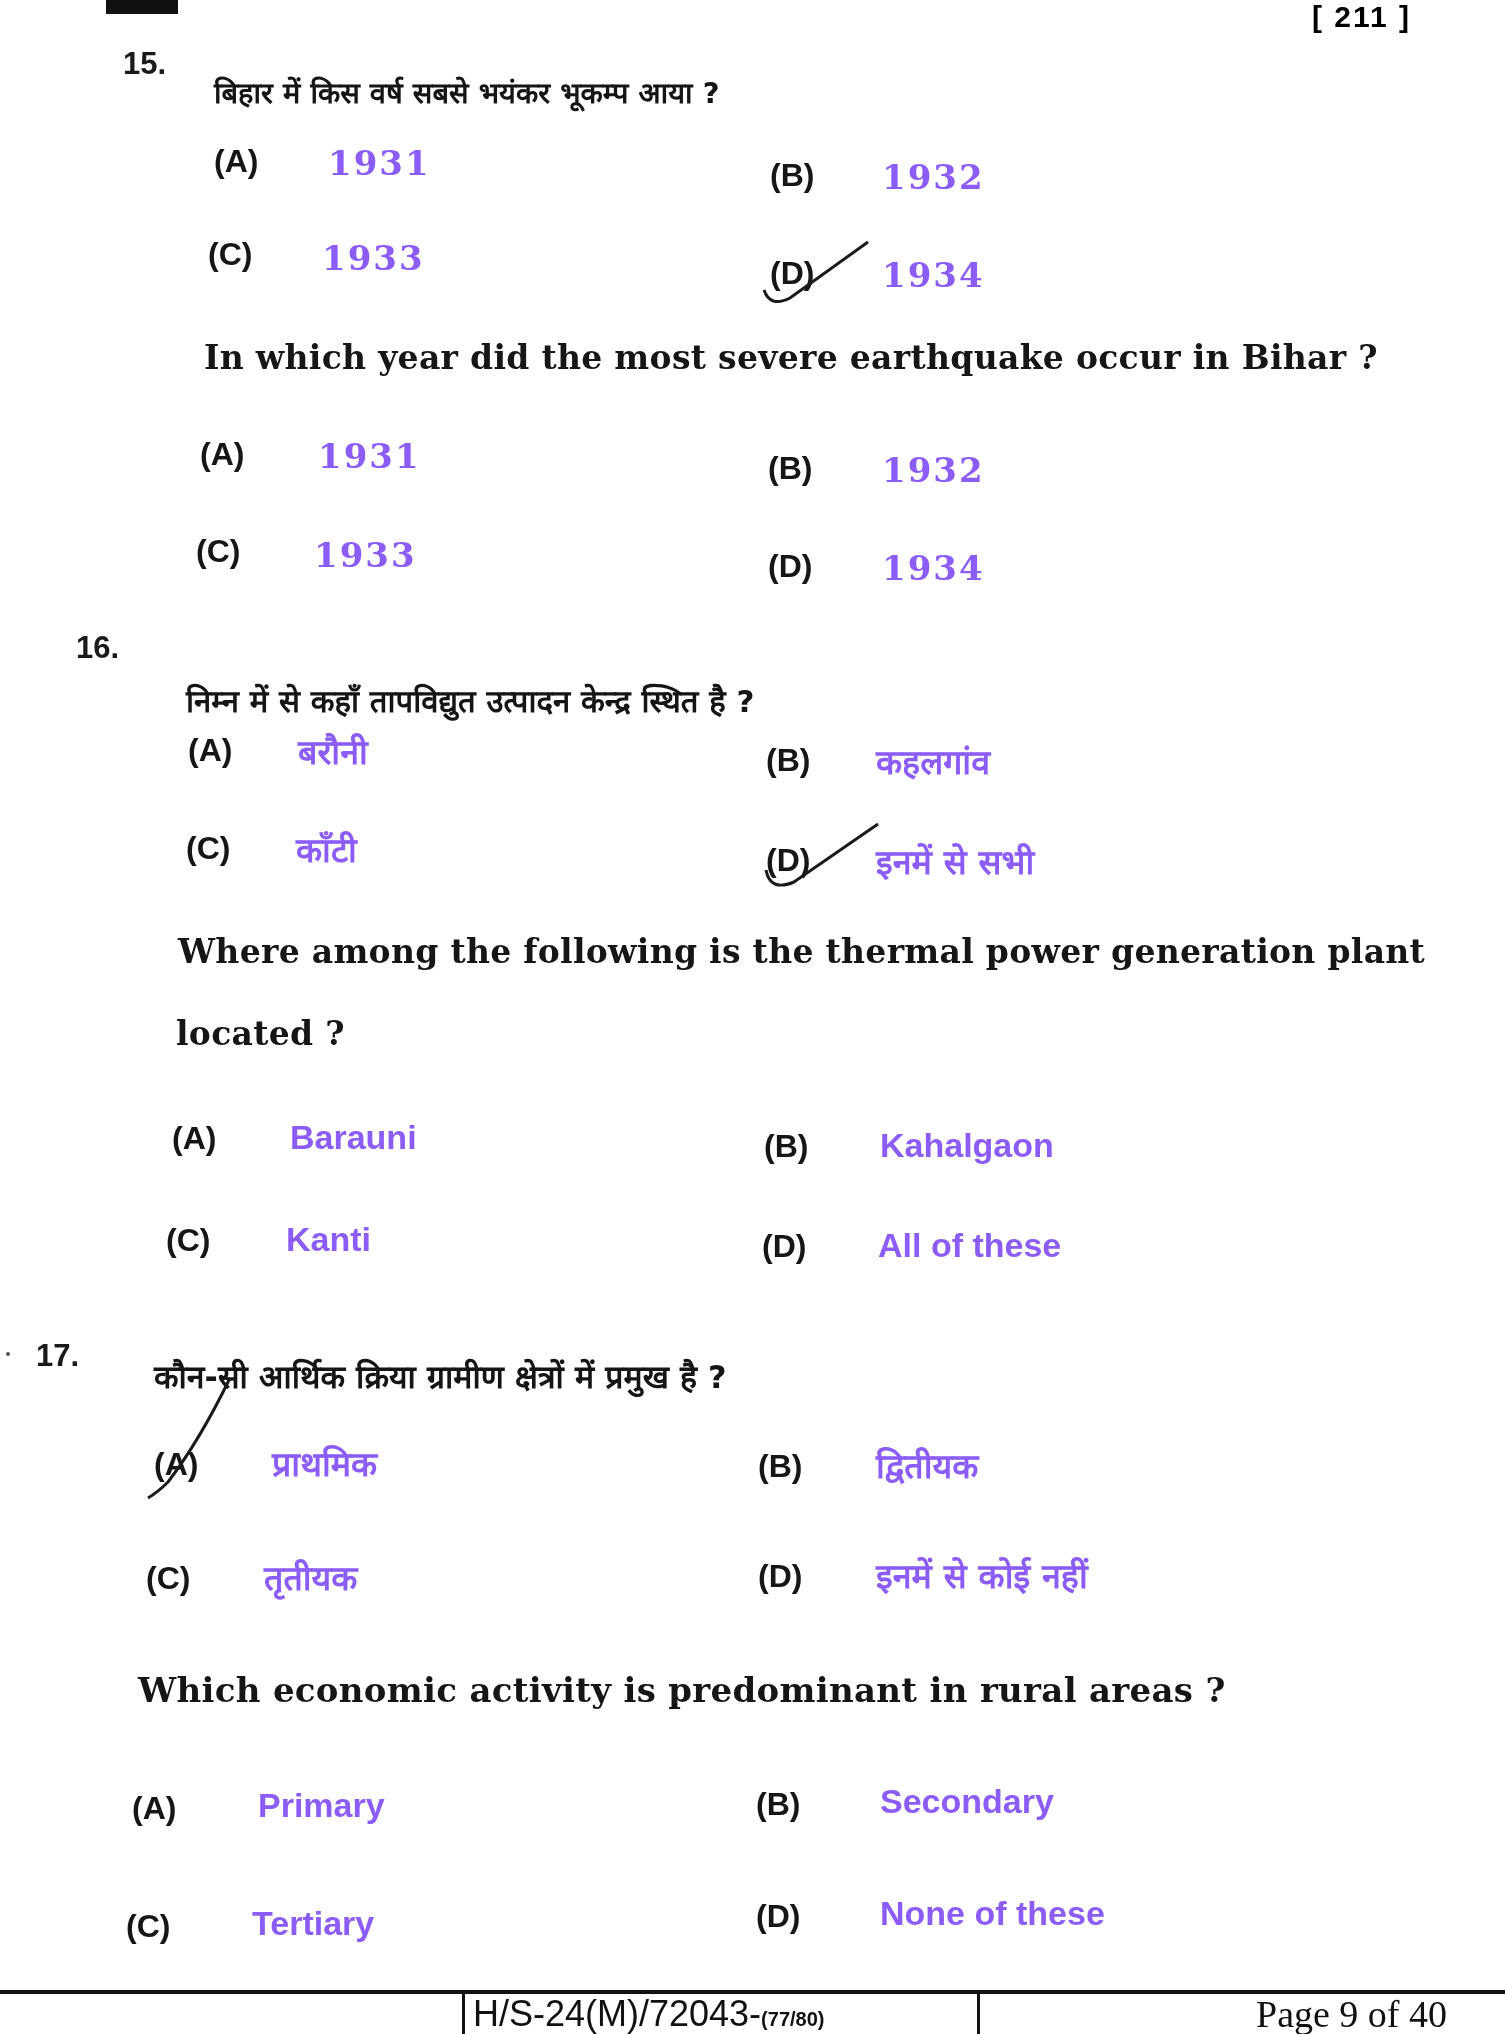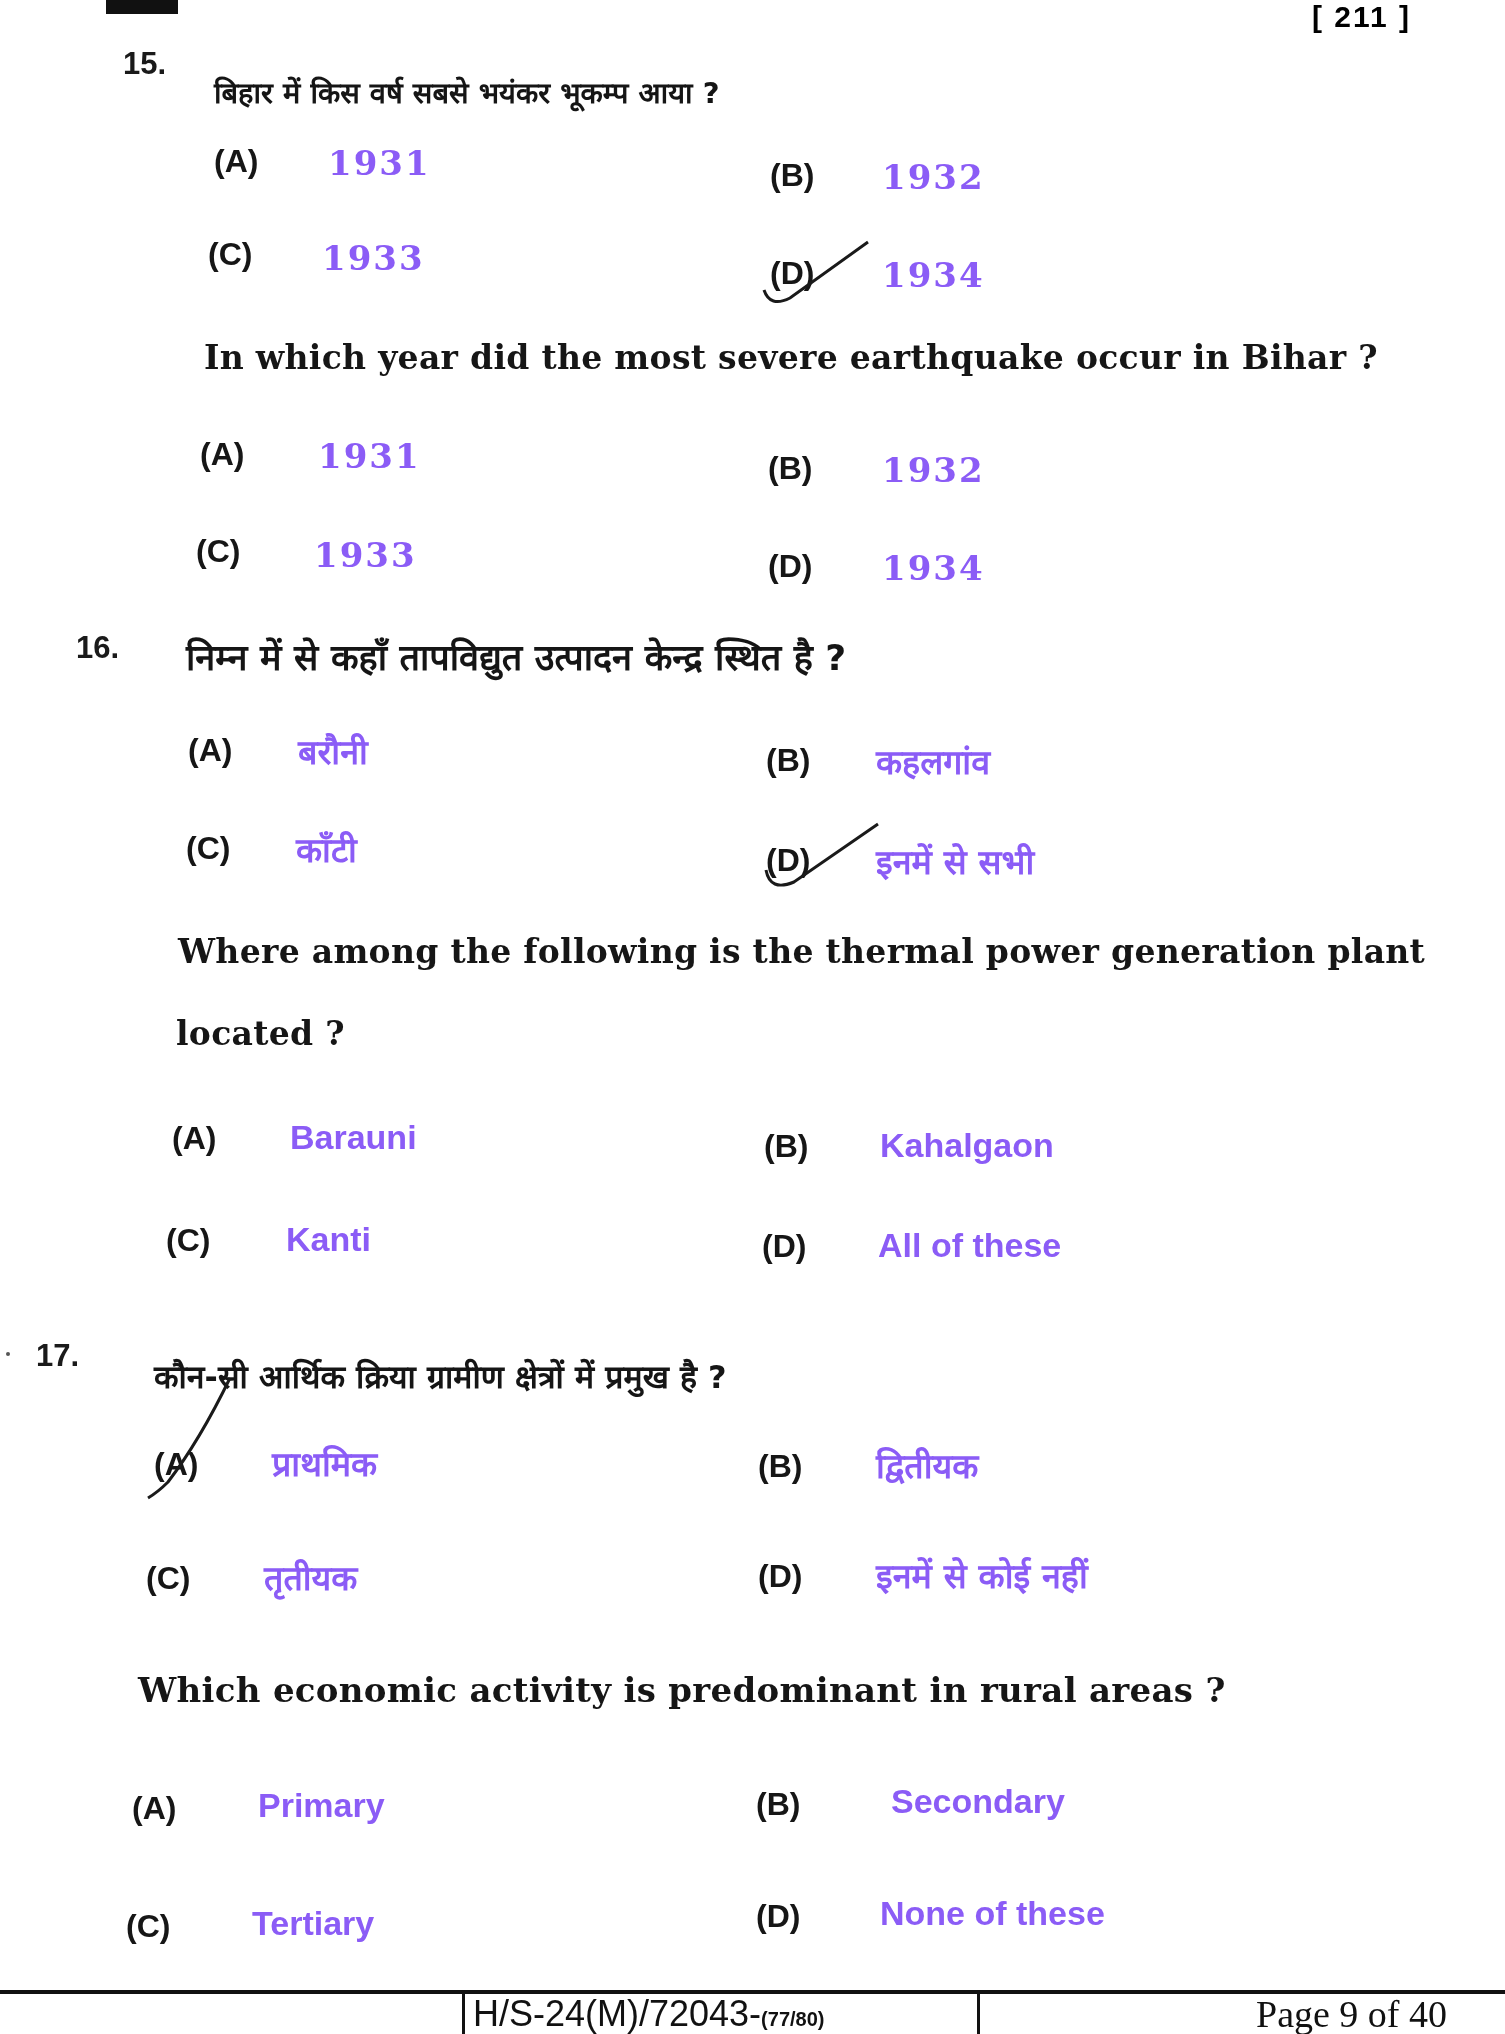--- a/index.html
+++ b/index.html
@@ -83,21 +83,21 @@
   <div class="opt-label" style="left:768px;top:450px;">(B)</div>
   <div class="opt-text num" style="left:882px;top:450px;">1932</div>
   <div class="opt-label" style="left:196px;top:533px;">(C)</div>
   <div class="opt-text num" style="left:314px;top:535px;">1933</div>
   <div class="opt-label" style="left:768px;top:548px;">(D)</div>
   <div class="opt-text num" style="left:882px;top:548px;">1934</div>
 </div>
 
 <div>
   <div class="q-num" style="left:76px;top:630px;">16.</div>
-  <div class="hindi" style="left:186px;top:612px;font-size:36px;">निम्न में से कहाँ तापविद्युत उत्पादन केन्द्र स्थित है ?</div>
+  <div class="hindi" style="left:186px;top:659px;font-size:31px;">निम्न में से कहाँ तापविद्युत उत्पादन केन्द्र स्थित है ?</div>
 
   <div class="opt-label" style="left:188px;top:732px;">(A)</div>
   <div class="opt-text hi" style="left:298px;top:728px;">बरौनी</div>
   <div class="opt-label" style="left:766px;top:742px;">(B)</div>
   <div class="opt-text hi" style="left:876px;top:738px;">कहलगांव</div>
   <div class="opt-label" style="left:186px;top:830px;">(C)</div>
   <div class="opt-text hi" style="left:296px;top:826px;">काँटी</div>
   <div class="opt-label" style="left:766px;top:842px;">(D)</div>
   <div class="opt-text hi" style="left:876px;top:838px;">इनमें से सभी</div>
   <svg class="tick" style="left:760px;top:820px;" width="120" height="80" viewBox="0 0 120 80">
@@ -132,21 +132,21 @@
   <div class="opt-text hi" style="left:876px;top:1552px;">इनमें से कोई नहीं</div>
   <svg class="tick" style="left:140px;top:1370px;" width="150" height="140" viewBox="0 0 150 140">
     <path d="M8 128 Q18 122 28 112 Q60 70 90 8" stroke="#1a1a1a" stroke-width="3" fill="none"></path>
   </svg>
 
   <div class="eng" style="left:138px;top:1670px;font-size:34px;">Which economic activity is predominant in rural areas ?</div>
 
   <div class="opt-label" style="left:132px;top:1790px;">(A)</div>
   <div class="opt-text en" style="left:258px;top:1786px;">Primary</div>
   <div class="opt-label" style="left:756px;top:1786px;">(B)</div>
-  <div class="opt-text en" style="left:880px;top:1782px;margin-left:11px;">Secondary</div>
+  <div class="opt-text en" style="left:880px;top:1782px;">Secondary</div>
   <div class="opt-label" style="left:126px;top:1908px;">(C)</div>
   <div class="opt-text en" style="left:252px;top:1904px;">Tertiary</div>
   <div class="opt-label" style="left:756px;top:1898px;">(D)</div>
   <div class="opt-text en" style="left:880px;top:1894px;">None of these</div>
 </div>
 
 <div class="footer-rule"></div>
 <div class="footer-code">
   <span>H/S-24(M)/72043-</span><span class="small">(77/80)</span>
 </div>

